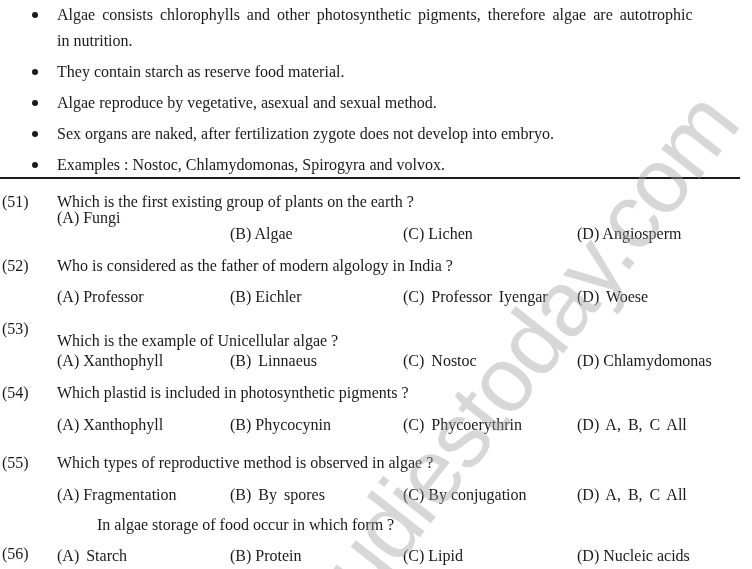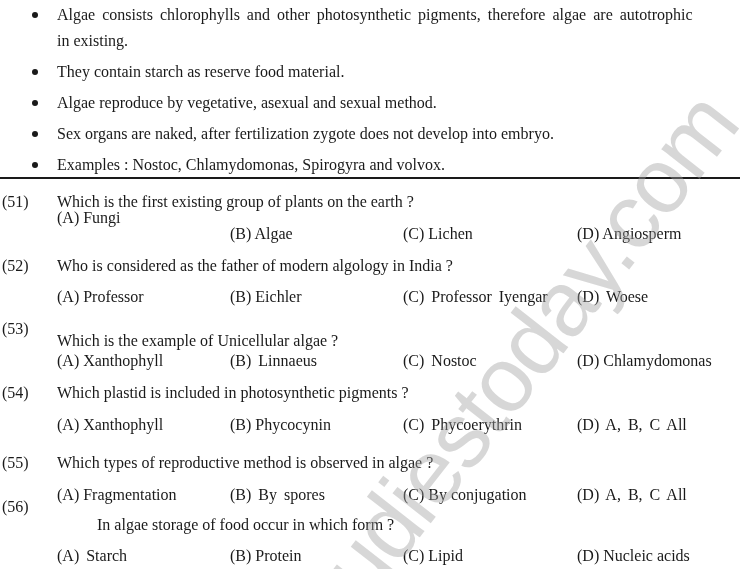--- a/index.html
+++ b/index.html
@@ -16,21 +16,21 @@
     font-size: 92px; color: rgba(160,160,160,0.42); transform: rotate(-52deg); transform-origin: center;
     white-space: nowrap; pointer-events: none; letter-spacing: -2px;
   }
 </style>
 </head>
 <body>
 
 <div>
   <div class="bullet-dot" style="left:32px; top:12px;"></div>
   <div class="abs justify" style="left:57px; top:5px; width:683px; word-spacing:3px;">Algae consists chlorophylls and other photosynthetic pigments, therefore algae are autotrophic</div>
-  <div class="abs" style="left:57px; top:31px;">in existing.</div>
+  <div class="abs" style="left:57px; top:31px;">in nutrition.</div>
 
   <div class="bullet-dot" style="left:32px; top:69px;"></div>
   <div class="abs" style="left:57px; top:62px;">They contain starch as reserve food material.</div>
 
   <div class="bullet-dot" style="left:32px; top:100px;"></div>
   <div class="abs" style="left:57px; top:93px;">Algae reproduce by vegetative, asexual and sexual method.</div>
 
   <div class="bullet-dot" style="left:32px; top:131px;"></div>
   <div class="abs" style="left:57px; top:124px;">Sex organs are naked, after fertilization zygote does not develop into embryo.</div>
 
@@ -70,21 +70,21 @@
   <div class="abs" style="left:403px; top:415px; word-spacing:3px;">(C) Phycoerythrin</div>
   <div class="abs" style="left:577px; top:415px; word-spacing:3px;">(D) A, B, C All</div>
 
   <div class="abs" style="left:2px; top:453px;">(55)</div>
   <div class="abs" style="left:57px; top:453px;">Which types of reproductive method is observed in algae ?</div>
   <div class="abs" style="left:57px; top:485px;">(A) Fragmentation</div>
   <div class="abs" style="left:230px; top:485px; word-spacing:3px;">(B) By spores</div>
   <div class="abs" style="left:403px; top:485px;">(C) By conjugation</div>
   <div class="abs" style="left:577px; top:485px; word-spacing:3px;">(D) A, B, C All</div>
 
-  <div class="abs" style="left:2px; top:497px;">(56)</div>
+  <div class="abs" style="left:2px; top:544px;">(56)</div>
   <div class="abs" style="left:57px; top:515px;margin-left:40px;">In algae storage of food occur in which form ?</div>
   <div class="abs" style="left:57px; top:546px; word-spacing:3px;">(A) Starch</div>
   <div class="abs" style="left:230px; top:546px;">(B) Protein</div>
   <div class="abs" style="left:403px; top:546px;">(C) Lipid</div>
   <div class="abs" style="left:577px; top:546px;">(D) Nucleic acids</div>
 </div>
 
 <div class="watermark">studiestoday.com</div>
 
 </body></html>

